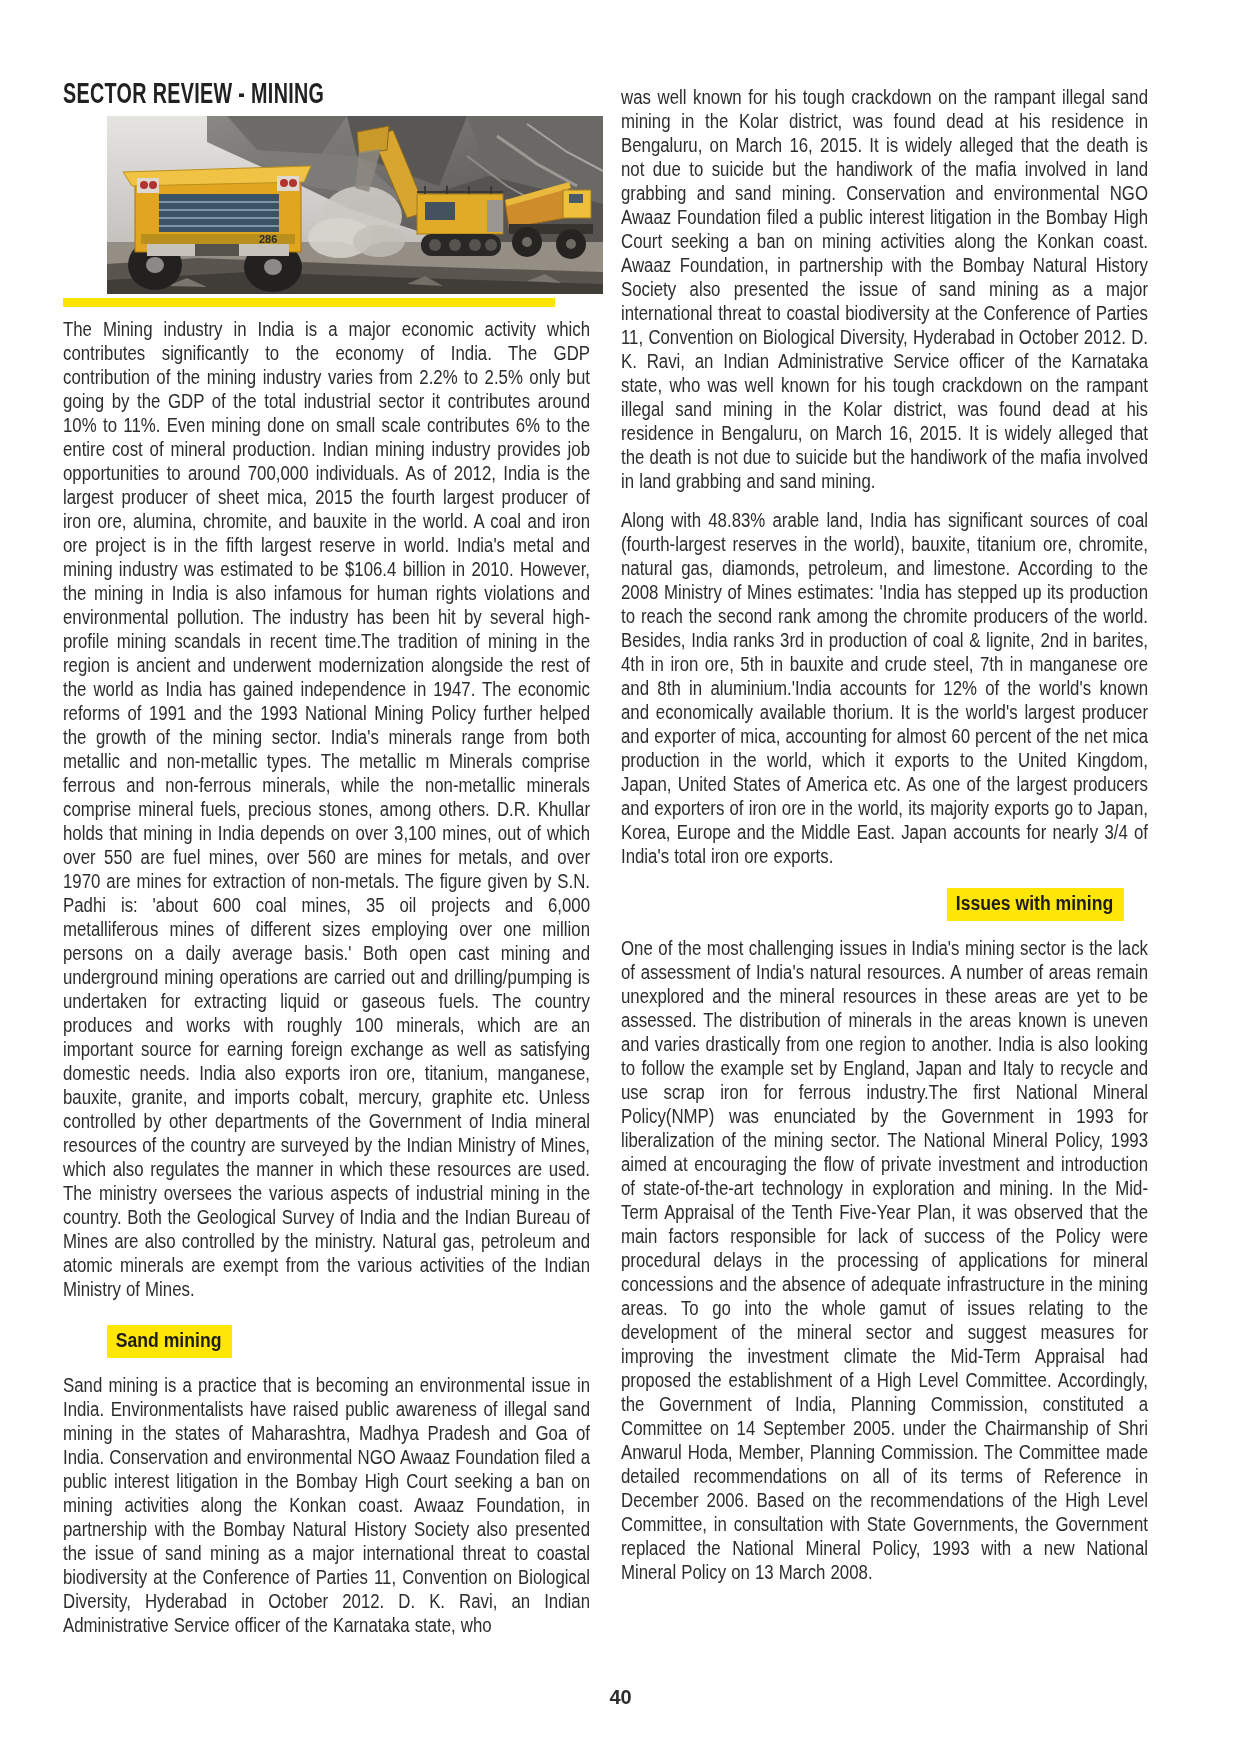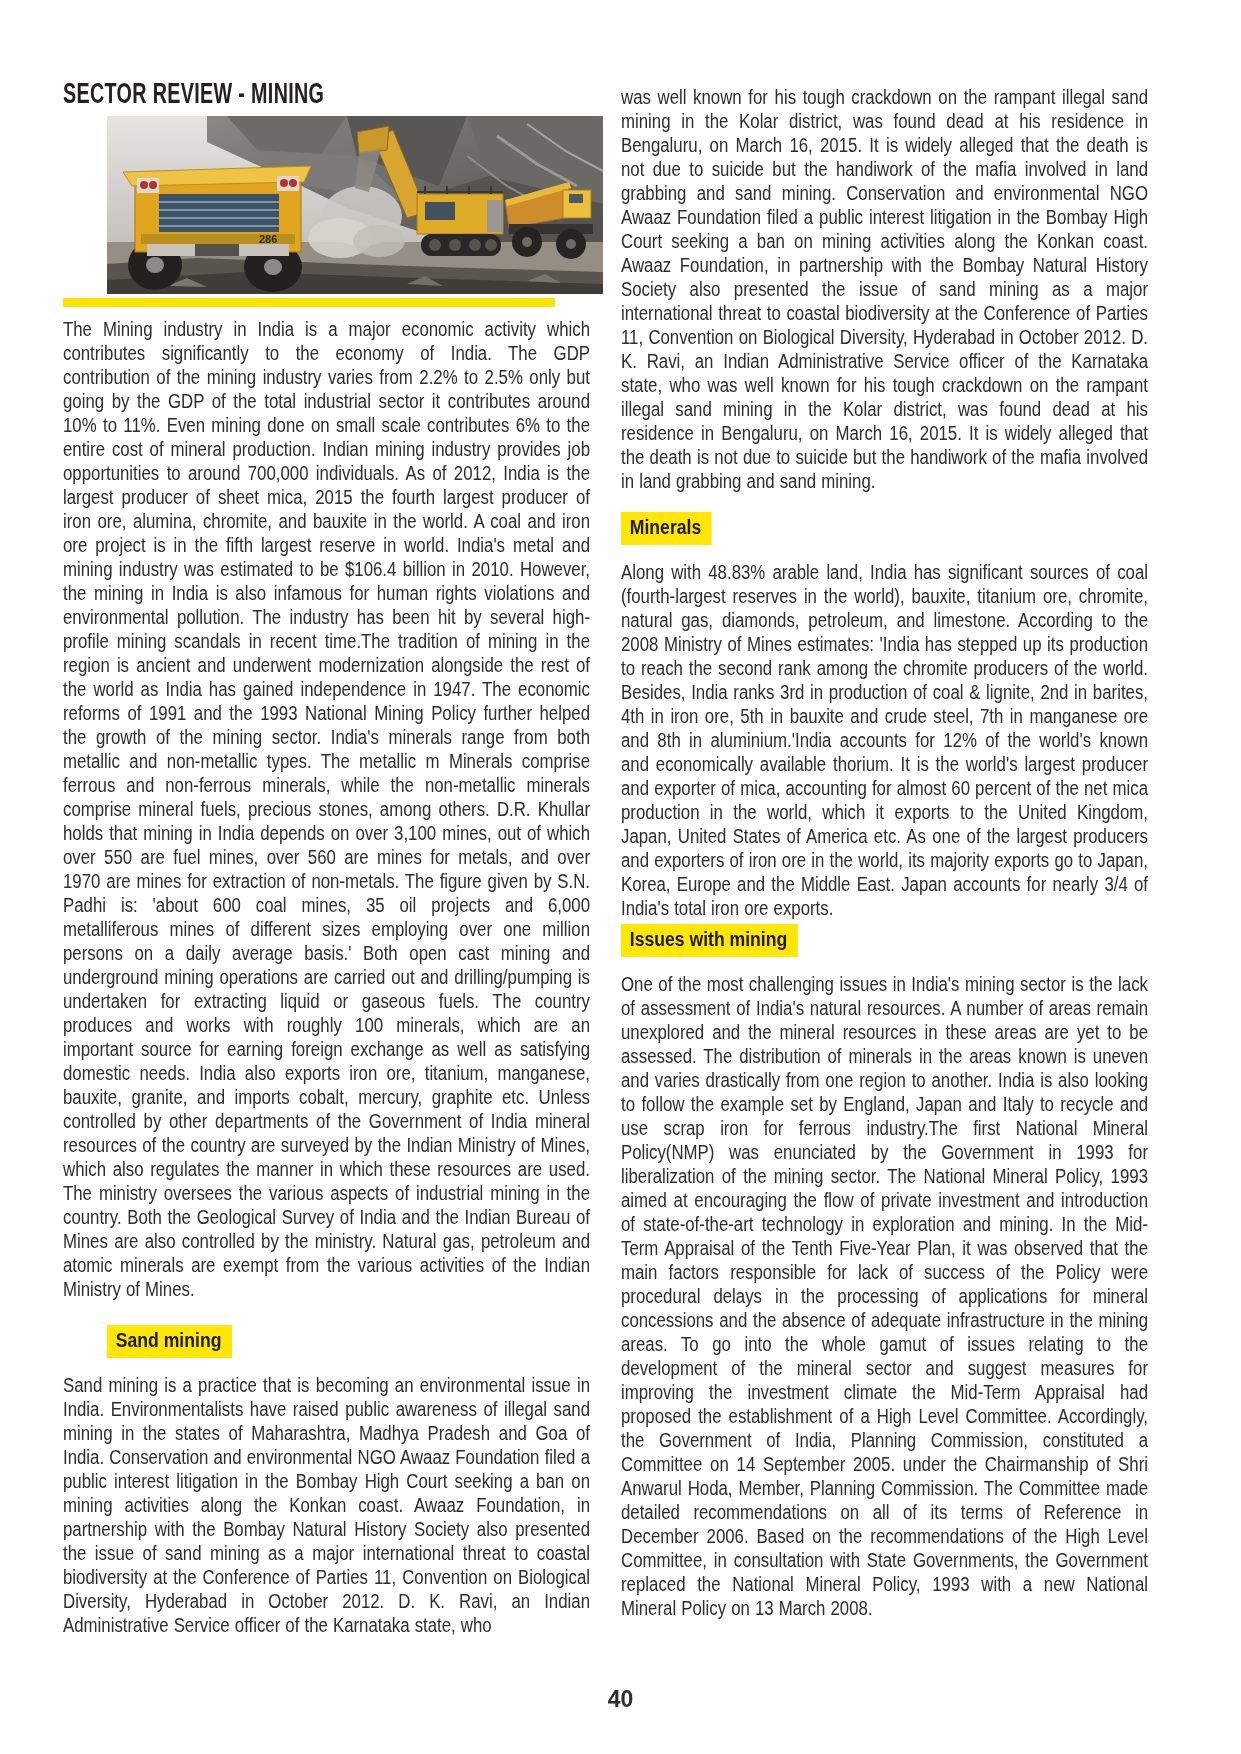--- a/index.html
+++ b/index.html
@@ -25,25 +25,25 @@
   .mt-intro{margin-top:10px;}
   .mt-para{margin-top:15px;}
   .section-heading{
     display:inline-block;background:#ffe606;color:#1d1c1a;
     font-size:20px;line-height:23px;font-weight:bold;
     padding:4px 12px 6px 10px;transform:scaleX(0.88);transform-origin:0 0;
     white-space:nowrap;
   }
   .mt-head-sand{margin-top:24px;padding-left:44px;}
   .mt-head{margin-top:19px;}
-  .mt-head2{margin-top:4px;}
+  .mt-head2{margin-top:20px;text-align:right;}
   .right-top-pad{margin-top:7px;}
   .page-number{
     position:absolute;left:0;top:1686px;width:100%;text-align:center;
-    font-size:23px;font-weight:bold;color:#2e2d2b;
+    font-size:20px;font-weight:bold;color:#2e2d2b;
   }
 </style>
 </head>
 <body>
 
 <div class="page">
   <div class="columns">
 
     <div class="col">
       <h1 class="page-title">SECTOR REVIEW - MINING</h1>
@@ -152,23 +152,20 @@
 
       <div class="mt-head-sand">
         <span class="section-heading">Sand mining</span>
       </div>
       <p class="body-text mt-para">Sand mining is a practice that is becoming an environmental issue in India. Environmentalists have raised public awareness of illegal sand mining in the states of Maharashtra, Madhya Pradesh and Goa of India. Conservation and environmental NGO Awaaz Foundation filed a public interest litigation in the Bombay High Court seeking a ban on mining activities along the Konkan coast. Awaaz Foundation, in partnership with the Bombay Natural History Society also presented the issue of sand mining as a major international threat to coastal biodiversity at the Conference of Parties 11, Convention on Biological Diversity, Hyderabad in October 2012. D. K. Ravi, an Indian Administrative Service officer of the Karnataka state, who</p>
     </div>
 
     <div class="col">
       <p class="body-text right-top-pad">was well known for his tough crackdown on the rampant illegal sand mining in the Kolar district, was found dead at his residence in Bengaluru, on March 16, 2015. It is widely alleged that the death is not due to suicide but the handiwork of the mafia involved in land grabbing and sand mining. Conservation and environmental NGO Awaaz Foundation filed a public interest litigation in the Bombay High Court seeking a ban on mining activities along the Konkan coast. Awaaz Foundation, in partnership with the Bombay Natural History Society also presented the issue of sand mining as a major international threat to coastal biodiversity at the Conference of Parties 11, Convention on Biological Diversity, Hyderabad in October 2012. D. K. Ravi, an Indian Administrative Service officer of the Karnataka state, who was well known for his tough crackdown on the rampant illegal sand mining in the Kolar district, was found dead at his residence in Bengaluru, on March 16, 2015. It is widely alleged that the death is not due to suicide but the handiwork of the mafia involved in land grabbing and sand mining.</p>
 
-      <div class="mt-head">
-        <span class="section-heading">Minerals</span>
-      </div>
       <p class="body-text mt-para">Along with 48.83% arable land, India has significant sources of coal (fourth-largest reserves in the world), bauxite, titanium ore, chromite, natural gas, diamonds, petroleum, and limestone. According to the 2008 Ministry of Mines estimates: 'India has stepped up its production to reach the second rank among the chromite producers of the world. Besides, India ranks 3rd in production of coal &amp; lignite, 2nd in barites, 4th in iron ore, 5th in bauxite and crude steel, 7th in manganese ore and 8th in aluminium.'India accounts for 12% of the world's known and economically available thorium. It is the world's largest producer and exporter of mica, accounting for almost 60 percent of the net mica production in the world, which it exports to the United Kingdom, Japan, United States of America etc. As one of the largest producers and exporters of iron ore in the world, its majority exports go to Japan, Korea, Europe and the Middle East. Japan accounts for nearly 3/4 of India's total iron ore exports.</p>
 
       <div class="mt-head2">
         <span class="section-heading">Issues with mining</span>
       </div>
       <p class="body-text mt-para">One of the most challenging issues in India's mining sector is the lack of assessment of India's natural resources. A number of areas remain unexplored and the mineral resources in these areas are yet to be assessed. The distribution of minerals in the areas known is uneven and varies drastically from one region to another. India is also looking to follow the example set by England, Japan and Italy to recycle and use scrap iron for ferrous industry.The first National Mineral Policy(NMP) was enunciated by the Government in 1993 for liberalization of the mining sector. The National Mineral Policy, 1993 aimed at encouraging the flow of private investment and introduction of state-of-the-art technology in exploration and mining. In the Mid-Term Appraisal of the Tenth Five-Year Plan, it was observed that the main factors responsible for lack of success of the Policy were procedural delays in the processing of applications for mineral concessions and the absence of adequate infrastructure in the mining areas. To go into the whole gamut of issues relating to the development of the mineral sector and suggest measures for improving the investment climate the Mid-Term Appraisal had proposed the establishment of a High Level Committee. Accordingly, the Government of India, Planning Commission, constituted a Committee on 14 September 2005. under the Chairmanship of Shri Anwarul Hoda, Member, Planning Commission. The Committee made detailed recommendations on all of its terms of Reference in December 2006. Based on the recommendations of the High Level Committee, in consultation with State Governments, the Government replaced the National Mineral Policy, 1993 with a new National Mineral Policy on 13 March 2008.</p>
     </div>
   </div>
 
   <div class="page-number">40</div>

